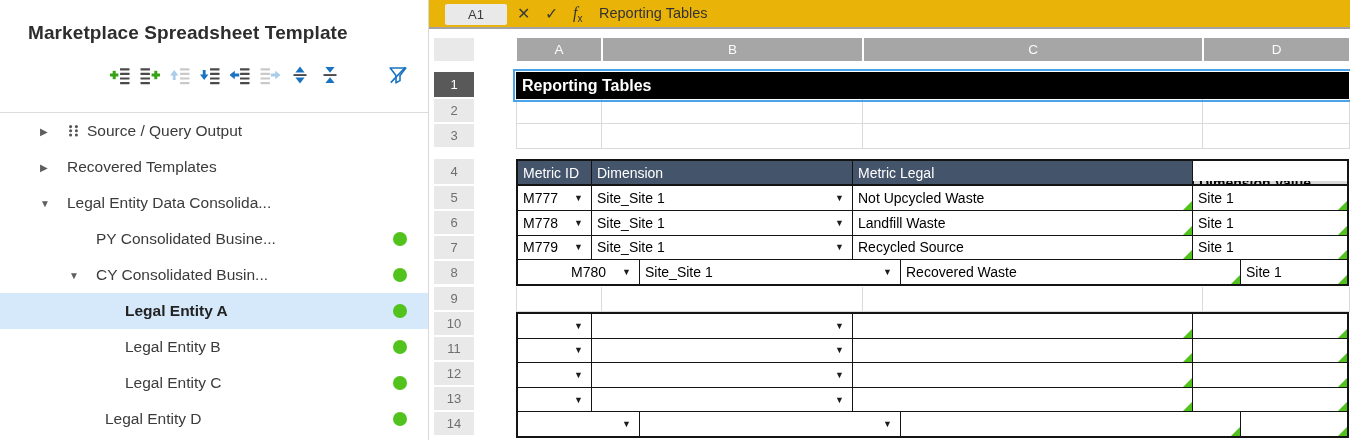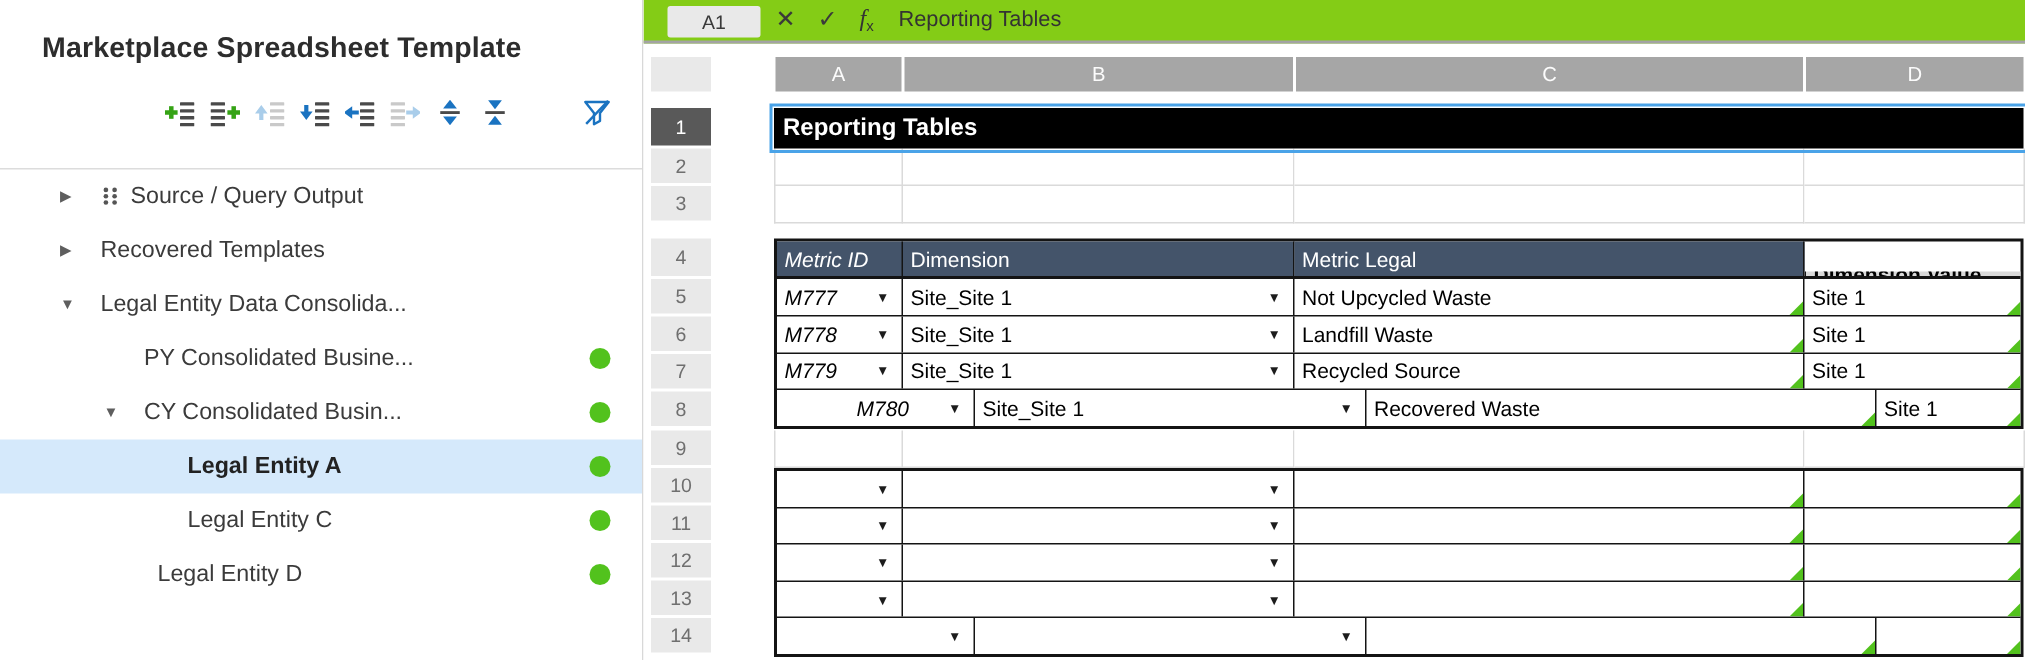--- a/index.html
+++ b/index.html
@@ -18,21 +18,21 @@
   .tree-row { height:36px; display:flex; align-items:center; cursor:pointer; }
   .tree-row.selected { background:#d5e9fb; }
   .caret { width:27px; font-size:10px; color:#5e5e5e; flex:0 0 27px; }
   .grid-ic { margin-right:7px; display:inline-flex; }
   .tree-label { font-size:15.5px; color:#3b3b3b; white-space:nowrap; }
   .tree-row.selected .tree-label { font-weight:700; color:#222; }
   .dot { width:14px; height:14px; border-radius:50%; margin-left:auto; margin-right:21px; flex:0 0 14px; }
 
   
   .pane { position:absolute; left:429px; top:0; width:921px; height:440px; background:#fff; overflow:hidden; }
-  .formula-bar { position:absolute; left:0; top:0; width:921px; height:29px; background:#84cc16; border-bottom:2px solid #a3a3a3; }
+  .formula-bar { position:absolute; left:0; top:0; width:921px; height:29px; background:#eab308; border-bottom:2px solid #a3a3a3; }
   .name-box { position:absolute; left:16px; top:4px; width:62px; height:21px; background:#e9e9e9; border-radius:2px; font-size:13px; color:#3a3a3a; display:flex; align-items:center; justify-content:center; cursor:text; }
   .fb-ic { position:absolute; top:3px; font-size:16px; color:#3a3a3a; cursor:pointer; line-height:22px; }
   .fb-x { left:88px; } .fb-ck { left:116px; }
   .fb-fx { position:absolute; left:144px; top:4px; font-size:14.5px; color:#333; cursor:pointer; }
   .fb-fx i { font-family:"Liberation Serif", serif; font-size:16px; }
   .fb-fx sub { font-size:10px; }
   .fb-content { position:absolute; left:170px; top:5px; font-size:14.5px; color:#333; cursor:text; }
 
   .grid { position:absolute; left:0; top:31px; width:921px; height:409px; }
   .grid > div { position:absolute; }
@@ -43,21 +43,21 @@
   .lightcell { background:#fff; border-right:1px solid #dadada; border-bottom:1px solid #dadada; cursor:cell; }
   .lightcell.first { border-left:1px solid #dadada; }
 
   .titlecell { background:#000; color:#fff; font-weight:700; font-size:16px; line-height:27px; padding-left:6px; outline:2px solid #4aa3e8; outline-offset:1px; cursor:cell; }
 
   .tbl { border:2px solid #141414; display:flex; flex-direction:column; background:#fff; }
   .trow { display:flex; flex:1; border-bottom:1px solid #141414; min-height:0; }
   .trow:last-child { border-bottom:none;margin-left:48px; }
   .trow.hrow { flex:0 0 25px; border-bottom:2px solid #141414; }
   .cell { position:relative; display:flex; align-items:center; padding-left:5px; font-size:14px; color:#000; border-right:1px solid #141414; overflow:hidden; cursor:cell; }
-  .cA { width:84px;font-style:italic; } .cB { width:261px; } .cC { width:340px; } .cD { flex:1; border-right:none; }
+  .cA { width:74px; } .cB { width:261px; } .cC { width:340px; } .cD { flex:1; border-right:none; }
   .hdark { background:#44546a; color:#fff; font-size:14px; }
   .hlight { background:#d9d9d9; color:#000; font-weight:700; border-left:1px solid #141414;margin-top:20px; }
   .dd { position:absolute; right:8px; top:50%; transform:translateY(-50%); font-size:9px; color:#1c1c1c; cursor:pointer; }
   .tri { position:absolute; right:0; bottom:0; width:0; height:0; border-style:solid; border-width:0 0 9px 9px; border-color:transparent transparent #52c21d transparent; }
 </style>
 </head>
 <body>
 
 <div class="app">
 
@@ -179,20 +179,25 @@
           <span class="dot" style="background: rgb(82, 194, 29);"></span>
         </div>
         <div class="tree-row" style="padding-left: 69px;">
           <span class="caret">▼</span>
           <span class="tree-label">CY Consolidated Busin...</span>
           <span class="dot" style="background: rgb(82, 194, 29);"></span>
         </div>
         <div class="tree-row selected" style="padding-left: 98px;">
           <span class="caret"></span>
           <span class="tree-label">Legal Entity A</span>
+          <span class="dot" style="background: rgb(82, 194, 29);"></span>
+        </div>
+        <div class="tree-row" style="padding-left: 98px;">
+          <span class="caret"></span>
+          <span class="tree-label">Legal Entity B</span>
           <span class="dot" style="background: rgb(82, 194, 29);"></span>
         </div>
         <div class="tree-row" style="padding-left: 98px;">
           <span class="caret"></span>
           <span class="tree-label">Legal Entity C</span>
           <span class="dot" style="background: rgb(82, 194, 29);"></span>
         </div>
         <div class="tree-row" style="padding-left: 78px;">
           <span class="caret"></span>
           <span class="tree-label">Legal Entity D</span>

